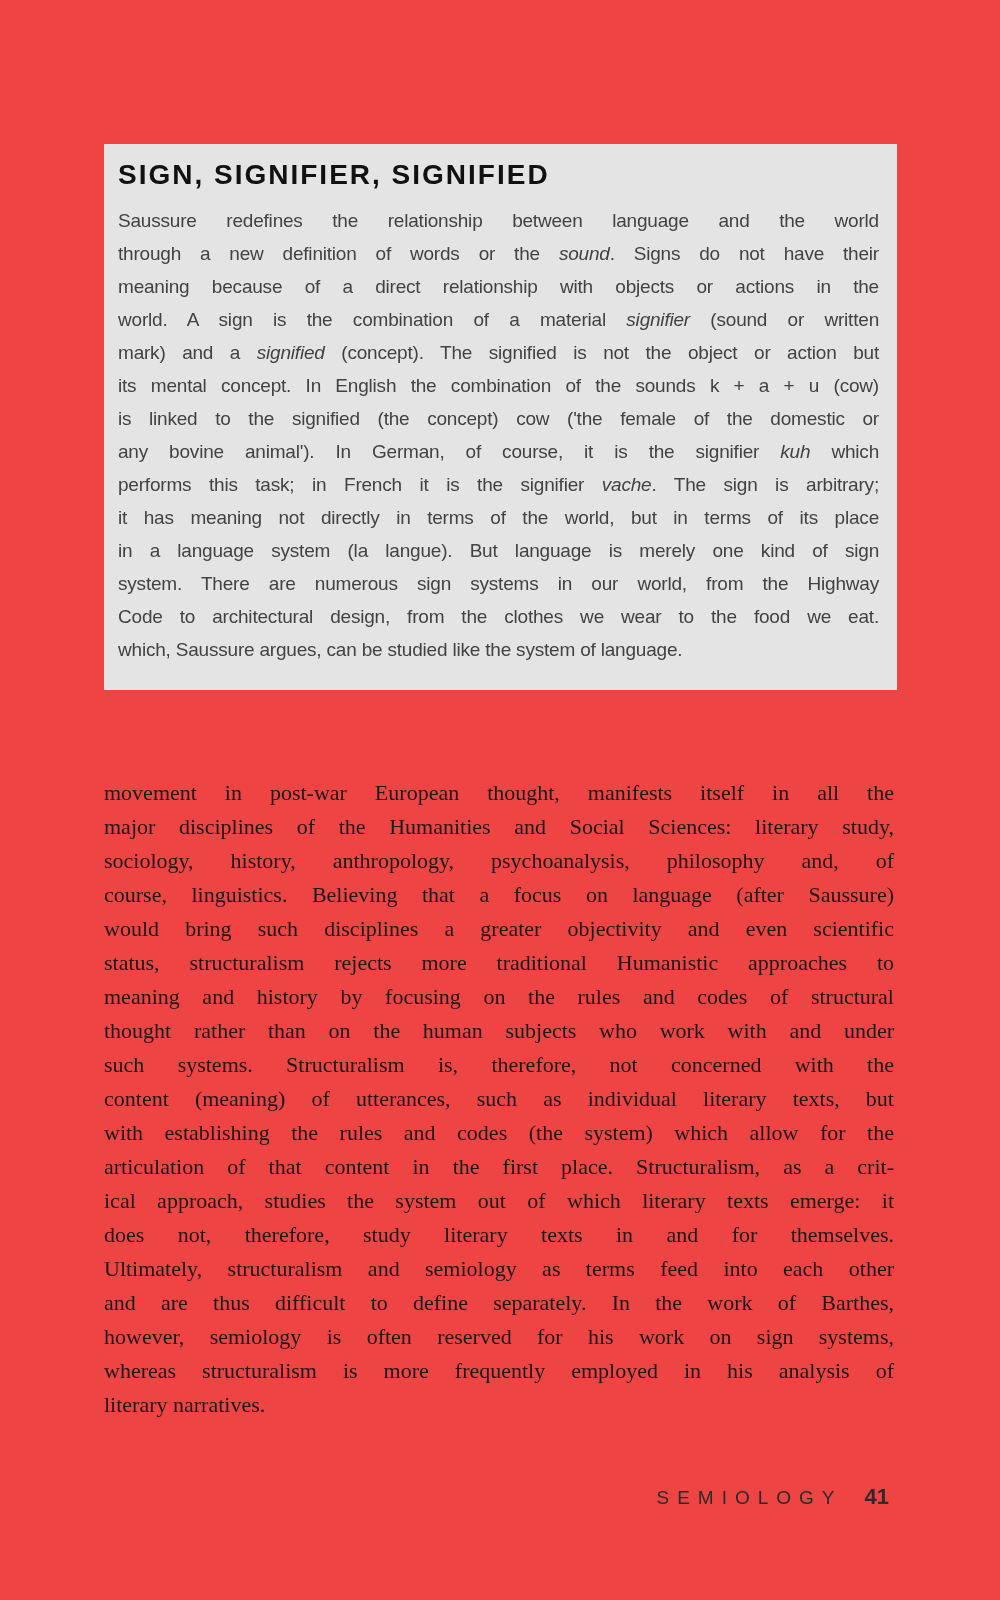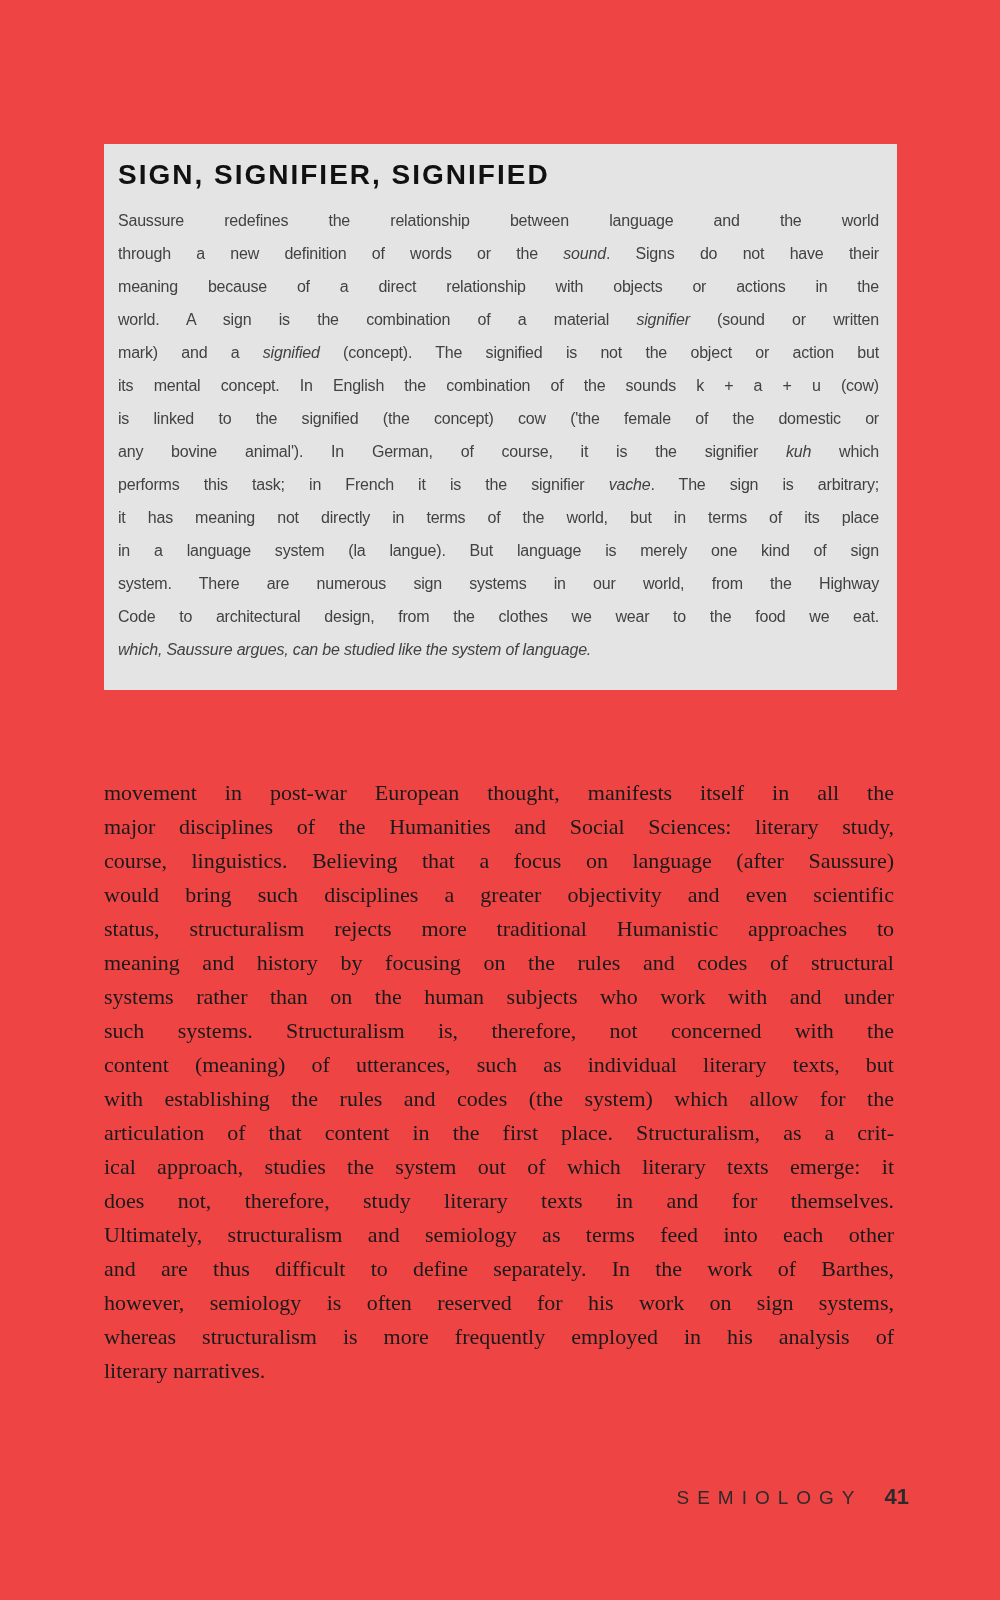--- a/index.html
+++ b/index.html
@@ -25,29 +25,29 @@
     font-family: "Liberation Sans", sans-serif;
     font-weight: bold;
     font-size: 28px;
     line-height: 34px;
     letter-spacing: 2px;
     color: #111111;
     margin: 0 0 12px 0;
   }
   .bxl {
     font-family: "Liberation Sans", sans-serif;
-    font-size: 16px;
+    font-size: 19px;
     line-height: 33px;
     letter-spacing: -0.2px;
     color: #424242;
     text-align: justify;
     text-align-last: justify;
     white-space: normal;
   }
-  .bxl.lastline { text-align-last: left; font-style: italic; }
+  .bxl.lastline { text-align-last: left; }
   .bxl em { font-style: italic; }
 
   
   .bodytext {
     position: absolute;
     left: 104px;
     top: 776px;
     width: 790px;
   }
   .srl {
@@ -57,21 +57,21 @@
     color: #1a1a1a;
     text-align: justify;
     text-align-last: justify;
   }
   .srl.lastline { text-align-last: left; }
 
   
   .footer {
     position: absolute;
     top: 1484px;
-    right: 91px;
+    right: 111px;
     display: flex;
     align-items: baseline;
     margin-left: 28px;
   }
   .running-head {
     font-family: "Liberation Sans", sans-serif;
     font-size: 19px;
     letter-spacing: 8px;
     color: #2b2b2b;
   }
@@ -102,25 +102,26 @@
     <div class="bxl">it has meaning not directly in terms of the world, but in terms of its place</div>
     <div class="bxl">in a language system (la langue). But language is merely one kind of sign</div>
     <div class="bxl">system. There are numerous sign systems in our world, from the Highway</div>
     <div class="bxl">Code to architectural design, from the clothes we wear to the food we eat.</div>
     <div class="bxl lastline">which, Saussure argues, can be studied like the system of language.</div>
   </div>
 
   <div class="bodytext">
     <div class="srl">movement in post-war European thought, manifests itself in all the</div>
     <div class="srl">major disciplines of the Humanities and Social Sciences: literary study,</div>
+    <div class="srl">sociology, history, anthropology, psychoanalysis, philosophy and, of</div>
     <div class="srl">course, linguistics. Believing that a focus on language (after Saussure)</div>
     <div class="srl">would bring such disciplines a greater objectivity and even scientific</div>
     <div class="srl">status, structuralism rejects more traditional Humanistic approaches to</div>
     <div class="srl">meaning and history by focusing on the rules and codes of structural</div>
-    <div class="srl">systems rather than on the human subjects who work with and under</div>
+    <div class="srl">thought rather than on the human subjects who work with and under</div>
     <div class="srl">such systems. Structuralism is, therefore, not concerned with the</div>
     <div class="srl">content (meaning) of utterances, such as individual literary texts, but</div>
     <div class="srl">with establishing the rules and codes (the system) which allow for the</div>
     <div class="srl">articulation of that content in the first place. Structuralism, as a crit-</div>
     <div class="srl">ical approach, studies the system out of which literary texts emerge: it</div>
     <div class="srl">does not, therefore, study literary texts in and for themselves.</div>
     <div class="srl">Ultimately, structuralism and semiology as terms feed into each other</div>
     <div class="srl">and are thus difficult to define separately. In the work of Barthes,</div>
     <div class="srl">however, semiology is often reserved for his work on sign systems,</div>
     <div class="srl">whereas structuralism is more frequently employed in his analysis of</div>

